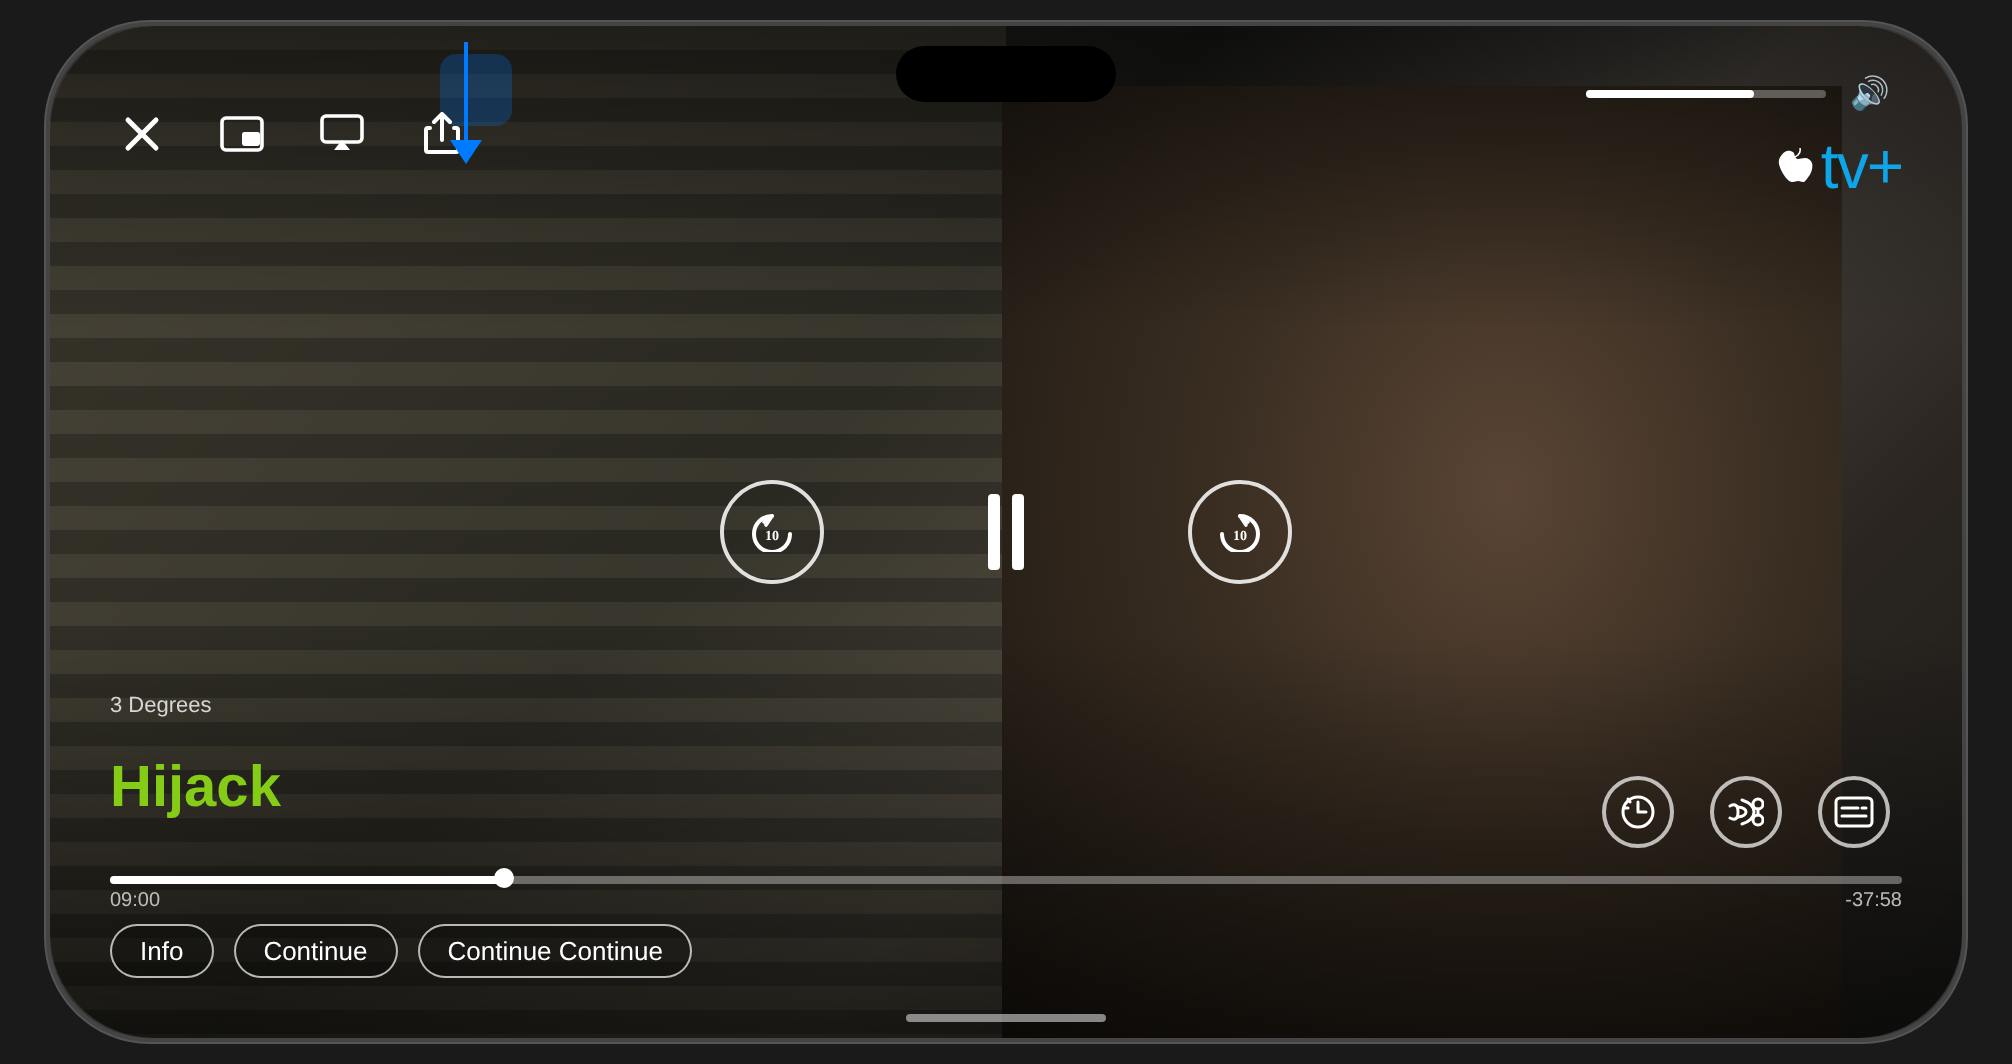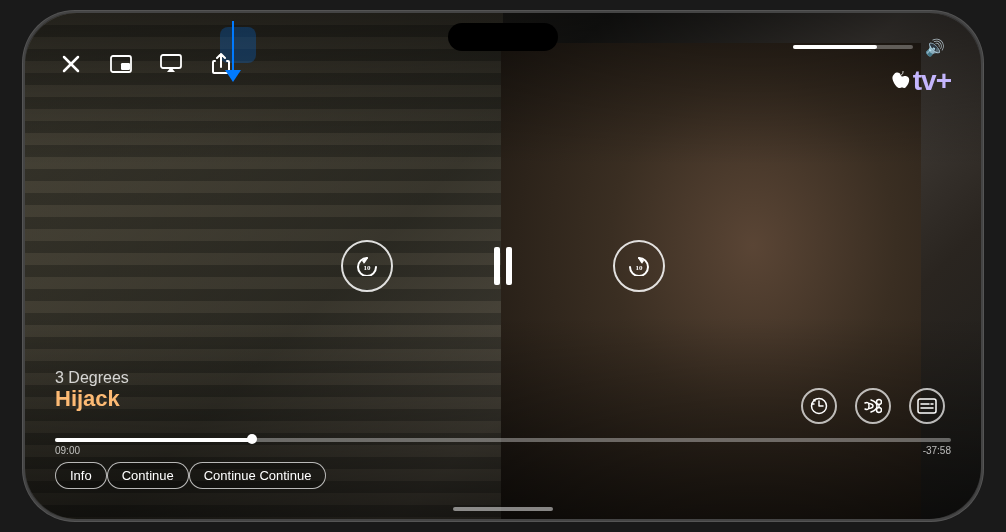--- a/index.html
+++ b/index.html
@@ -235,21 +235,21 @@
     }
 
     
     .center-controls {
       position: absolute;
       top: 50%;
       left: 50%;
       transform: translate(-50%, -50%);
       display: flex;
       align-items: center;
-      gap: 88px;
+      gap: 69px;
       z-index: 10;
     }
 
     .circle-btn {
       width: 52px;
       height: 52px;
       border: 2px solid rgba(255,255,255,0.85);
       border-radius: 50%;
       display: flex;
       align-items: center;
@@ -284,30 +284,31 @@
       left: 30px;
       right: 30px;
       z-index: 10;
     }
 
     .show-title-area {
       margin-bottom: 8px;
     }
 
     .show-subtitle {
-      font-size: 16px;
+      font-size: 11px;
       color: rgba(255,255,255,0.8);
       font-weight: 400;
     }
 
     .show-title {
-      font-size: 22px;
-      color: #fdba74;
+      font-size: 29px;
+      color: #84cc16;
       font-weight: 700;
       line-height: 1.1;
+      margin-top: 20px;
     }
 
     
     .progress-area {
       margin-bottom: 4px;
       margin-top: 27px;
     }
 
     .progress-bar-track {
       width: 100%;
@@ -365,20 +366,21 @@
       align-items: center;
       justify-content: center;
       color: white;
       font-size: 15px;
       cursor: pointer;
     }
 
     
     .action-buttons {
       display: flex;
+      gap: 10px;
       margin-top: 6px;
       align-items: flex-end;
     }
 
     .action-btn {
       padding: 5px 14px;
       border: 1.5px solid rgba(255,255,255,0.7);
       border-radius: 16px;
       color: white;
       font-size: 13px;
@@ -461,21 +463,21 @@
           <div class="icon-btn" style="font-size:16px; color:white;">
             🔊
           </div>
         </div>
         <div class="apple-tv-logo">
           <span style="font-size:18px;"></span>
           <svg width="20" height="20" viewBox="0 0 20 20" style="margin-right:1px">
             <path d="M10 2.5 C10 2.5 8.5 1 6.5 1.5 C4.5 2 3.5 4 3.5 4 C3.5 4 2 5.5 2.5 8 C3 10.5 5 14 6.5 15.5 C8 17 8.5 17 9.5 17 C10.5 17 11 16.5 12 16.5 C13 16.5 13.5 17 14.5 17 C15.5 17 16 16 17.5 14 C19 12 19.5 9 19 7.5 C18.5 6 17 5 15.5 5 C14 5 13 5.5 12 5.5 C11 5.5 10.5 4.5 10 2.5 Z" fill="white"></path>
             <path d="M13 0 C13 0 13.5 2 12 3.5 C10.5 5 8.5 4.5 8.5 4.5" stroke="white" stroke-width="0.8" fill="none" stroke-linecap="round"></path>
           </svg>
-          <span style="font-size:28px; font-weight:700; letter-spacing:-1px; color:#c4b5fd;">tv+</span>
+          <span style="font-size:32px; font-weight:400; letter-spacing:-1px; color:#0ea5e9;">tv+</span>
         </div>
       </div>
     </div>
 
     <div class="center-controls">
       <div class="circle-btn">
         <svg width="24" height="20" viewBox="0 0 24 20" fill="white">
           <path d="M12 2 C7 2 3 6 3 11 C3 16 7 20 12 20 C17 20 21 16 21 11" stroke="white" stroke-width="2" fill="none" stroke-linecap="round"></path>
           <path d="M12 2 L8 5 M12 2 L9 6.5" stroke="white" stroke-width="1.8" stroke-linecap="round"></path>
           <text x="12" y="14" text-anchor="middle" font-size="7" font-weight="700" fill="white" font-family="-apple-system">10</text>

